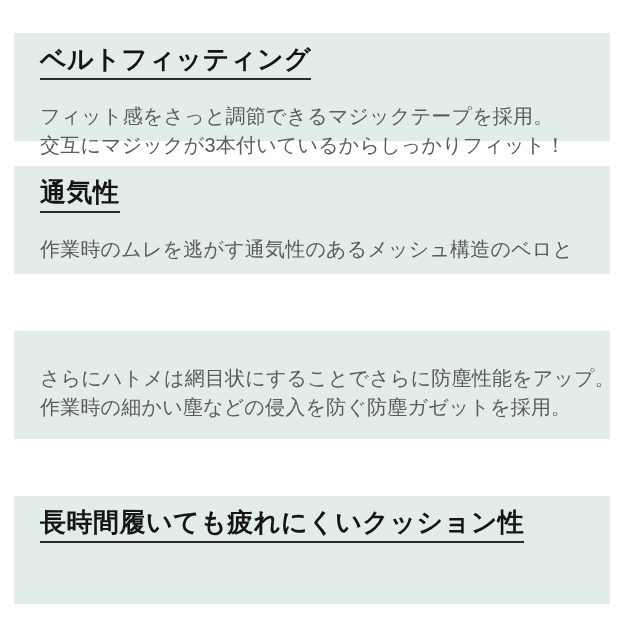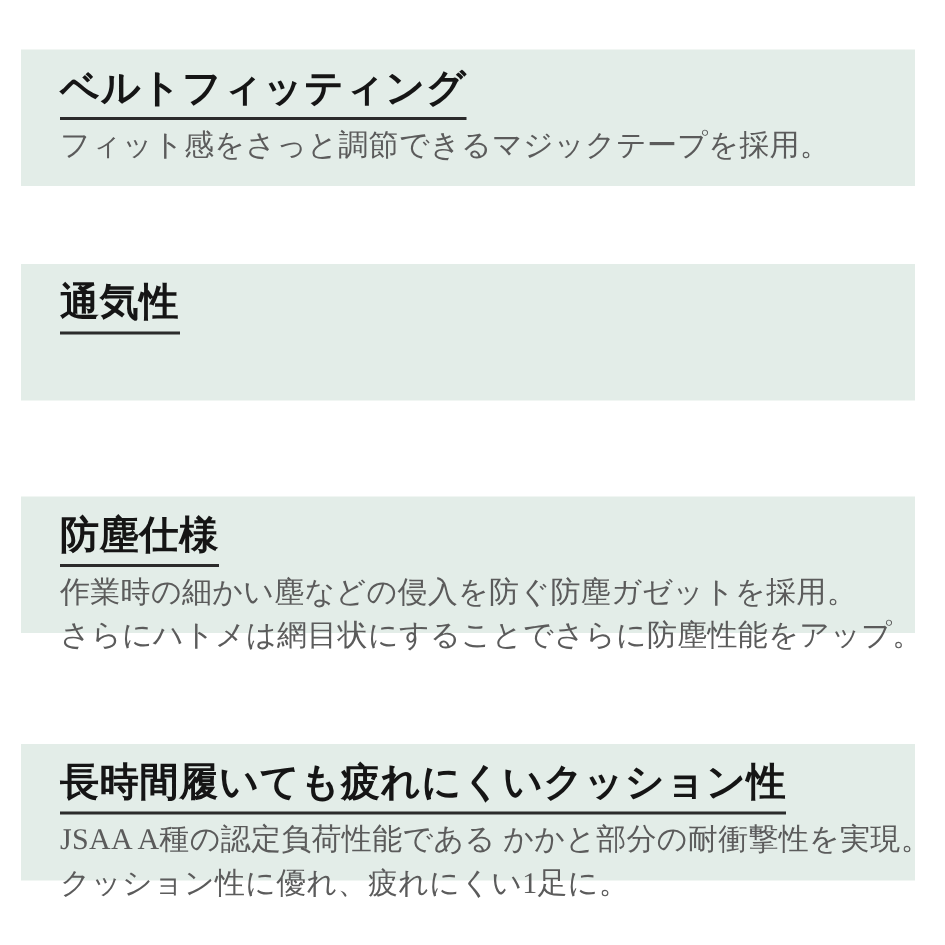--- a/index.html
+++ b/index.html
@@ -13,78 +13,74 @@
     position: relative;
     width: 630px;
     height: 630px;
     background: var(--page-bg, #ffffff);
     overflow: hidden;
   }
   .feature-card {
     position: absolute;
     left: 14px;
     width: 596px;
-    height: 91px;
+    height: 108px;
     background: var(--card-bg, #e3ede8);
     padding: 11px 20px 0 26px;
-    font-family: Liberation Serif, serif;
   }
   .feature-card.card-0 { top: 33px; }
-  .feature-card.card-1 { top: 176px; }
+  .feature-card.card-1 { top: 166px; }
   .feature-card.card-2 { top: 331px; }
   .feature-card.card-3 { top: 496px; }
   .feature-title {
     display: inline-block;
     font-size: 26px;
     font-weight: bold;
     line-height: 1.18;
     letter-spacing: 0.5px;
     color: var(--title-color, #151515);
     border-bottom: 2px solid var(--underline-color, #2b2b2b);
     padding-bottom: 3px;
     white-space: nowrap;
   }
   .feature-body {
-    margin-top: 3px;
+    margin-top: 22px;
     font-size: 20px;
     line-height: 29px;
     letter-spacing: 0.2px;
     color: var(--body-color, #5b5b5b);
   }
   .feature-line {
     white-space: nowrap;
   }
 </style>
 </head>
 <body>
 
 <div class="page">
 
   <section class="feature-card card-0">
     <h2 class="feature-title">ベルトフィッティング</h2>
     <div class="feature-body">
       <div class="feature-line">フィット感をさっと調節できるマジックテープを採用。</div>
+      <div class="feature-line">交互にマジックが3本付いているからしっかりフィット！</div>
     </div>
   </section>
 
   <section class="feature-card card-1">
     <h2 class="feature-title">通気性</h2>
     <div class="feature-body">
+      <div class="feature-line">作業時のムレを逃がす通気性のあるメッシュ構造のベロと</div>
     </div>
   </section>
 
   <section class="feature-card card-2">
-    <h2 class="feature-title">防塵仕様</h2>
     <div class="feature-body">
+      <div class="feature-line">さらにハトメは網目状にすることでさらに防塵性能をアップ。</div>
       <div class="feature-line">作業時の細かい塵などの侵入を防ぐ防塵ガゼットを採用。</div>
-      <div class="feature-line">さらにハトメは網目状にすることでさらに防塵性能をアップ。</div>
     </div>
   </section>
 
   <section class="feature-card card-3">
     <h2 class="feature-title">長時間履いても疲れにくいクッション性</h2>
-    <div class="feature-body">
-      <div class="feature-line">JSAA A種の認定負荷性能である かかと部分の耐衝撃性を実現。</div>
-      <div class="feature-line">クッション性に優れ、疲れにくい1足に。</div>
-    </div>
   </section>
 
 </div>
 
 </body></html>

